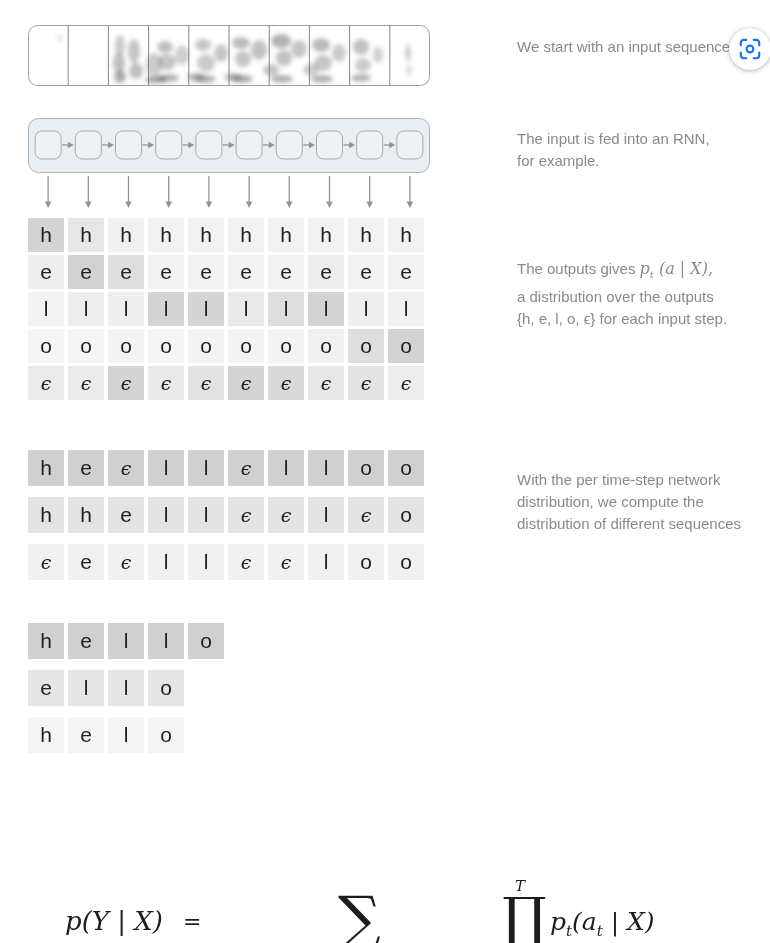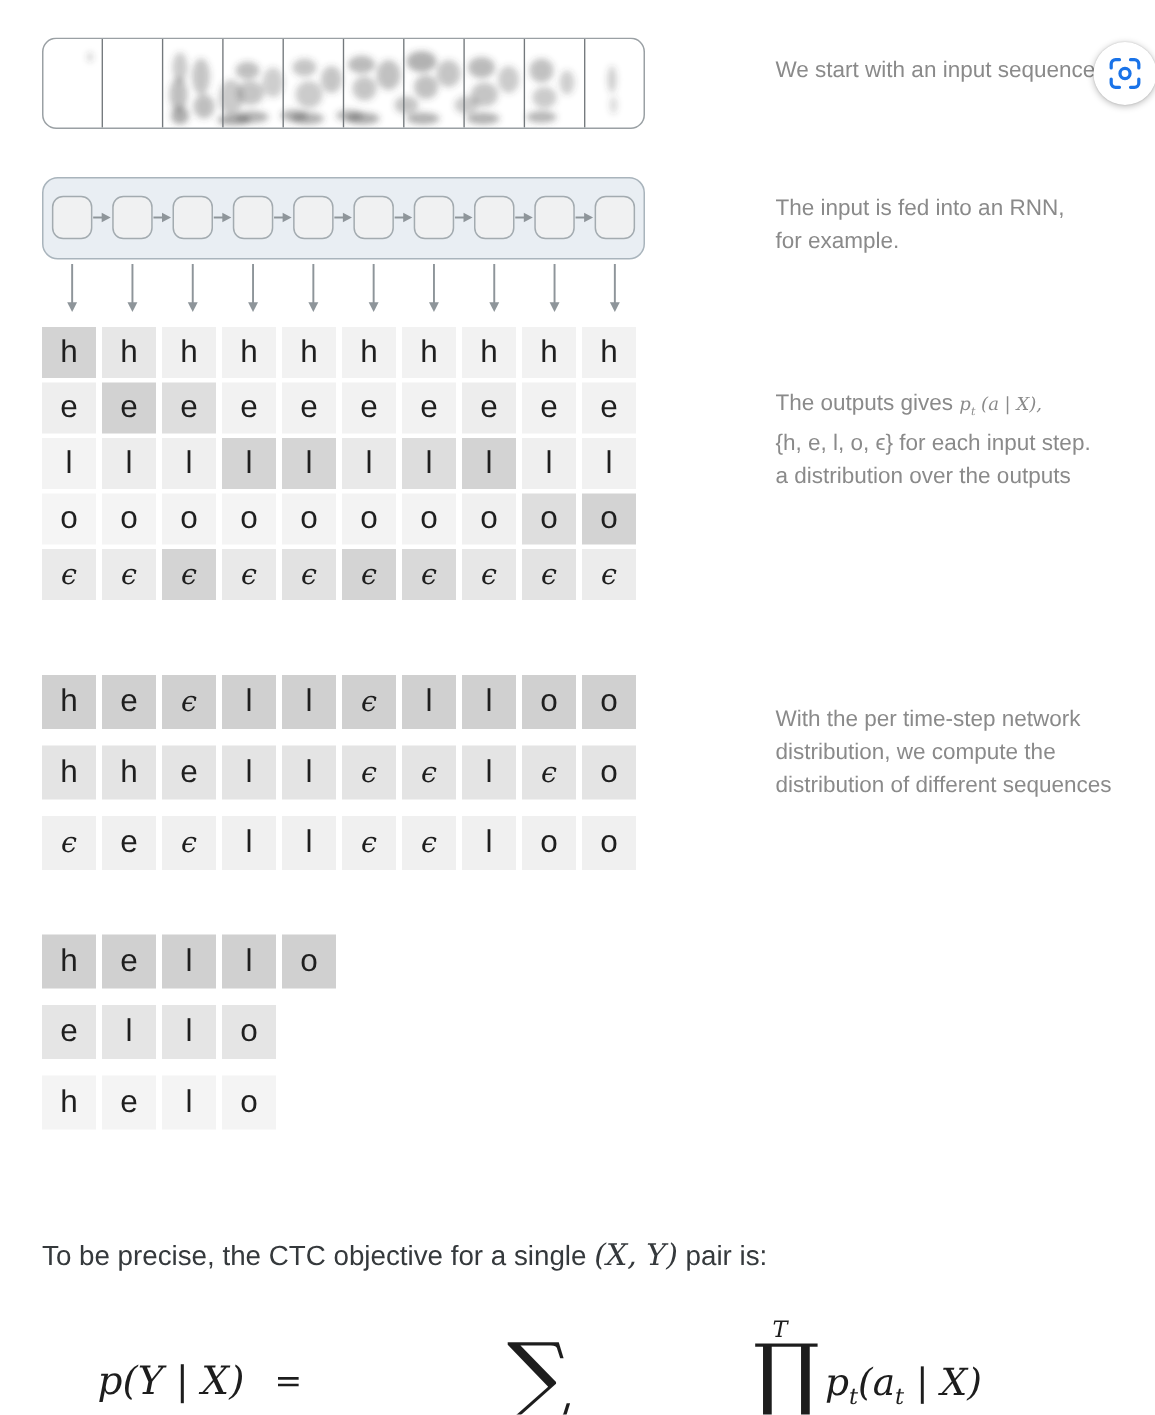--- a/index.html
+++ b/index.html
@@ -22,21 +22,21 @@
     column-gap:4px;row-gap:3px;
   }
   #alignments{position:absolute;left:28px;top:450px;}
   #outputs{position:absolute;left:28px;top:623px;}
   .seq-row{display:flex;gap:4px;margin-bottom:11px;}
   .seq-row .cell{height:36px;}
 
   
   .ann{position:absolute;left:517px;width:250px;color:#8a8a8a;
        font-size:15px;line-height:22px;}
-  .ann .amath{font-family:"DejaVu Serif",serif;font-style:italic;font-size:12px;}
+  .ann .amath{font-family:"DejaVu Serif",serif;font-style:italic;font-size:16px;}
   .ann sub{font-size:62%;}
 
   
   #bottom-text{position:absolute;left:28px;top:824px;font-size:18.5px;color:#35393c;}
   #bottom-text .bmath{font-family:"DejaVu Serif",serif;font-style:italic;font-size:20px;}
   .formula span{color:#1d1d1d;}
   .f-lhs{position:absolute;left:65px;top:906px;
          font-family:"DejaVu Serif",serif;font-style:italic;font-size:26px;}
   .f-eq{position:absolute;left:183px;top:909px;
         font-family:"DejaVu Serif",serif;font-size:22px;}
@@ -301,32 +301,31 @@
   <div class="ann" style="top:36px">
     <div>We start with an input sequence,</div>
   </div>
   <div class="ann" style="top:128px">
     <div>The input is fed into an RNN,</div>
     <div>for example.</div>
   </div>
   <div class="ann" style="top:258px">
     <div><span>The outputs gives</span>
       <span class="amath"><span>p</span><sub>t</sub><span> (a | X),</span></span></div>
+    <div>a distribution over the outputs</div>
     <div>{h, e, l, o, ϵ} for each input step.</div>
-    <div>a distribution over the outputs</div>
   </div>
   <div class="ann" style="top:469px">
     <div>With the per time-step network</div>
     <div>distribution, we compute the</div>
     <div>distribution of different sequences</div>
   </div>
   <div class="ann" style="top:631px">
   </div>
 
-  <div id="bottom-text"><span>To be precise, the CTC objective for a single </span><span class="bmath">(X, Y)</span><span> pair is:</span></div>
 
   <div class="formula">
     <span class="f-lhs">p(Y | X)</span>
     <span class="f-eq">=</span>
     <span class="f-sum">∑</span>
     <span class="f-prod-wrap">
       <span class="f-prod-sup">T</span>
       <span class="f-prod">∏</span>
     </span>
     <span class="f-rhs"><span>p</span><sub>t</sub><span>(a</span><sub>t</sub><span> | X)</span></span>

